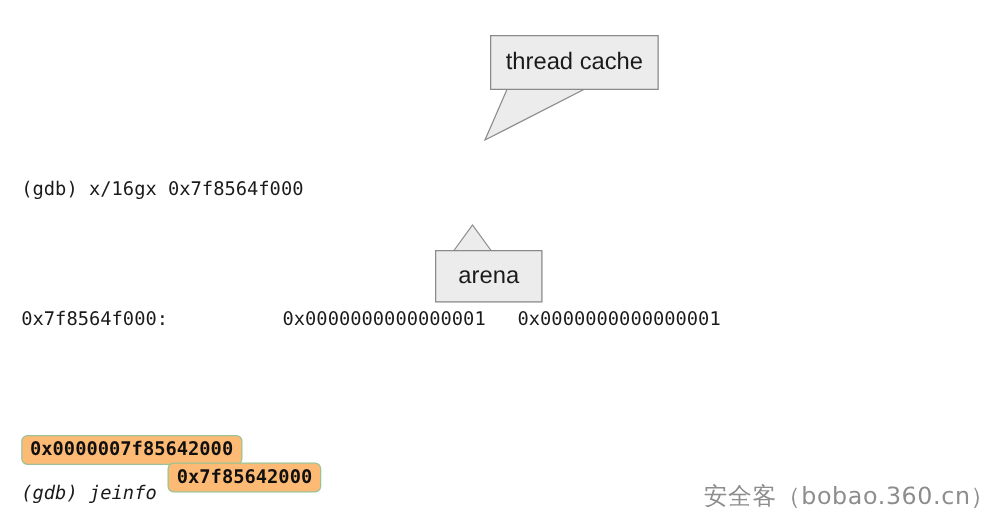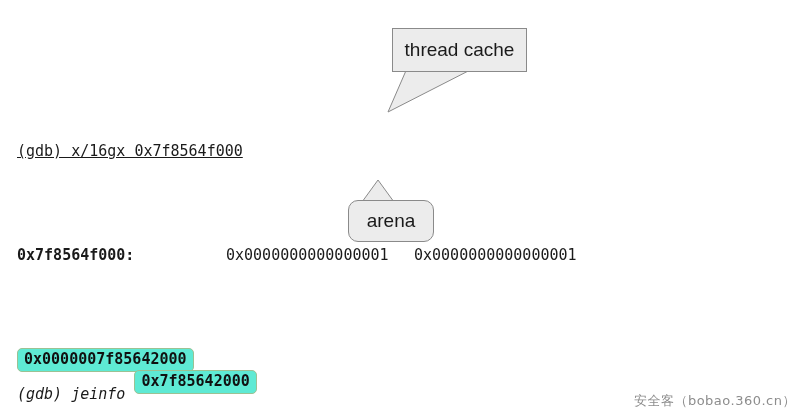--- a/index.html
+++ b/index.html
@@ -33,27 +33,25 @@
     height: 26px;
     display: flex;
     align-items: center;
     white-space: pre;
   }
   .cmd-line {
     height: 26px;
     display: flex;
     align-items: flex-start;
     white-space: pre;
-    text-decoration: underline;
   }
   .addr-label {
     display: inline-block;
     width: 185px;
     white-space: pre;
-    font-weight: bold;
   }
   .col-val {
     display: inline-block;
     width: 212px;
     white-space: pre;
   }
   .col-val.pad {
     padding-left: 24px;
     box-sizing: border-box;
   }
@@ -61,21 +59,21 @@
   
   .hl {
     display: inline-block;
     padding: 2px 6px 3px 6px;
     border-radius: 5px;
     font-weight: bold;
     line-height: 17px;
     box-sizing: border-box;
   }
   .hl-green {
-    background: #5eead4;
+    background: #fdba74;
     border: 1px solid #9cc193;
     color: #101010;
   }
 
   
   .callout {
     position: absolute;
     background: #ececec;
     border: 1px solid #8a8a8a;
     font-family: "Liberation Sans", sans-serif;
@@ -90,21 +88,20 @@
     left: 392px;
     top: 28px;
     width: 135px;
     height: 44px;
   }
   #callout-arena {
     left: 348px;
     top: 200px;
     width: 86px;
     height: 42px;
-    border-radius: 10px;
   }
   .tail-svg {
     position: absolute;
     overflow: visible;
   }
   #tail-thread-cache { left: 380px; top: 66px; }
   #tail-arena { left: 340px; top: 178px; }
 
   
   .jeinfo {
@@ -124,21 +121,21 @@
   }
   .ital { font-style: italic; margin-top: 24px; }
   .ital-bold { font-weight: bold; }
 
   
   #watermark {
     position: absolute;
     right: 6px;
     bottom: 4px;
     font-family: "DejaVu Sans", sans-serif;
-    font-size: 13px;
+    font-size: 19px;
     color: #8d8d8d;
     letter-spacing: 0.5px;
   }
 </style>
 </head>
 <body>
 
 <div id="page">
 
   <div class="dump">

